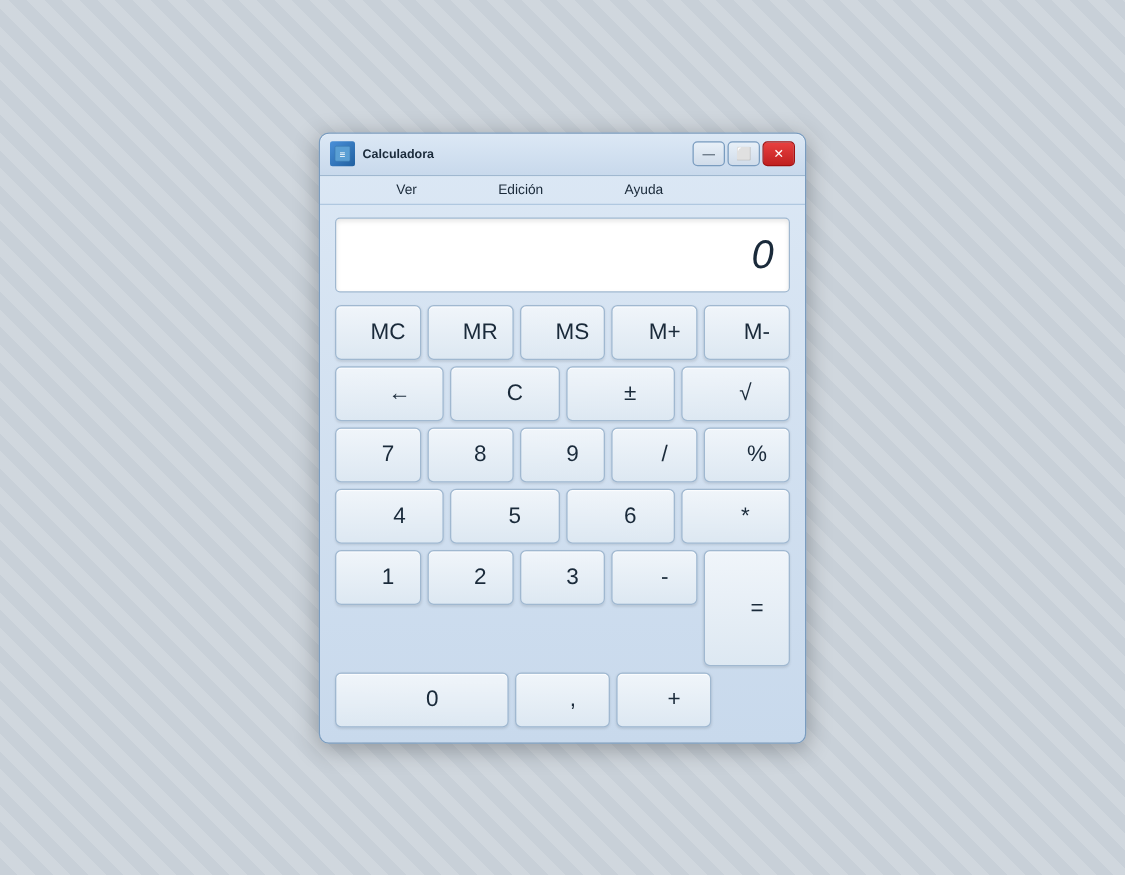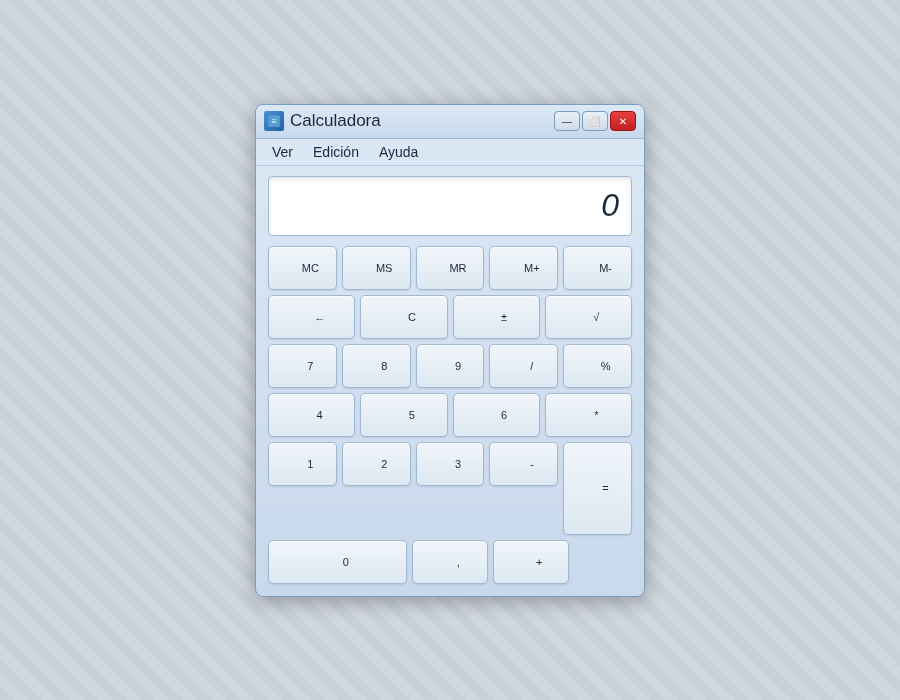--- a/index.html
+++ b/index.html
@@ -47,23 +47,23 @@
       display: flex;
       align-items: center;
       justify-content: center;
       font-size: 10px;
       color: white;
       font-weight: bold;
     }
 
     .title-text {
       flex: 1;
-      font-size: 17px;
-      color: #1a2a3a;
-      font-weight: 400;
+      font-size: 10px;
+      color: #1a2a3a;
+      font-weight: 700;
     }
 
     .title-buttons {
       display: flex;
       gap: 2px;
     }
 
     .title-btn {
       width: 26px;
       height: 20px;
@@ -87,24 +87,25 @@
     .menu-bar {
       display: flex;
       padding: 2px 8px;
       background: transparent;
       border-bottom: 1px solid #b0c8e0;
       gap: 4px;
     }
 
     .menu-item {
       padding: 3px 8px;
-      font-size: 14px;
+      font-size: 11px;
       color: #1a2a3a;
       cursor: pointer;
       border-radius: 3px;
+      margin-left: 45px;
     }
 
     .calc-body {
       padding: 10px 12px 12px 12px;
     }
 
     .display {
       background: white;
       border: 1px solid #a0b8d0;
       border-radius: 4px;
@@ -134,21 +135,21 @@
       display: flex;
       gap: 5px;
     }
 
     .calc-btn {
       flex: 1;
       height: 44px;
       background: linear-gradient(180deg, #f0f5fa 0%, #dde8f2 100%);
       border: 1px solid #a0b8d0;
       border-radius: 5px;
-      font-size: 11px;
+      font-size: 18px;
       color: #1a2a3a;
       cursor: pointer;
       display: flex;
       align-items: center;
       justify-content: center;
       box-shadow: 0 1px 2px rgba(0,0,0,0.1), inset 0 1px 0 rgba(255,255,255,0.7);
       transition: all 0.05s;
       padding-left: 16px;
     }
 
@@ -189,22 +190,22 @@
   <div class="calc-body">
 
     <div class="display">
       <span class="display-value">0</span>
     </div>
 
     <div class="buttons-grid">
 
       <div class="btn-row">
         <button class="calc-btn">MC</button>
+        <button class="calc-btn">MR</button>
         <button class="calc-btn">MS</button>
-        <button class="calc-btn">MR</button>
         <button class="calc-btn">M+</button>
         <button class="calc-btn">M-</button>
       </div>
 
       <div class="btn-row">
         <button class="calc-btn">←</button>
         <button class="calc-btn">C</button>
         <button class="calc-btn">±</button>
         <button class="calc-btn">√</button>
       </div>

